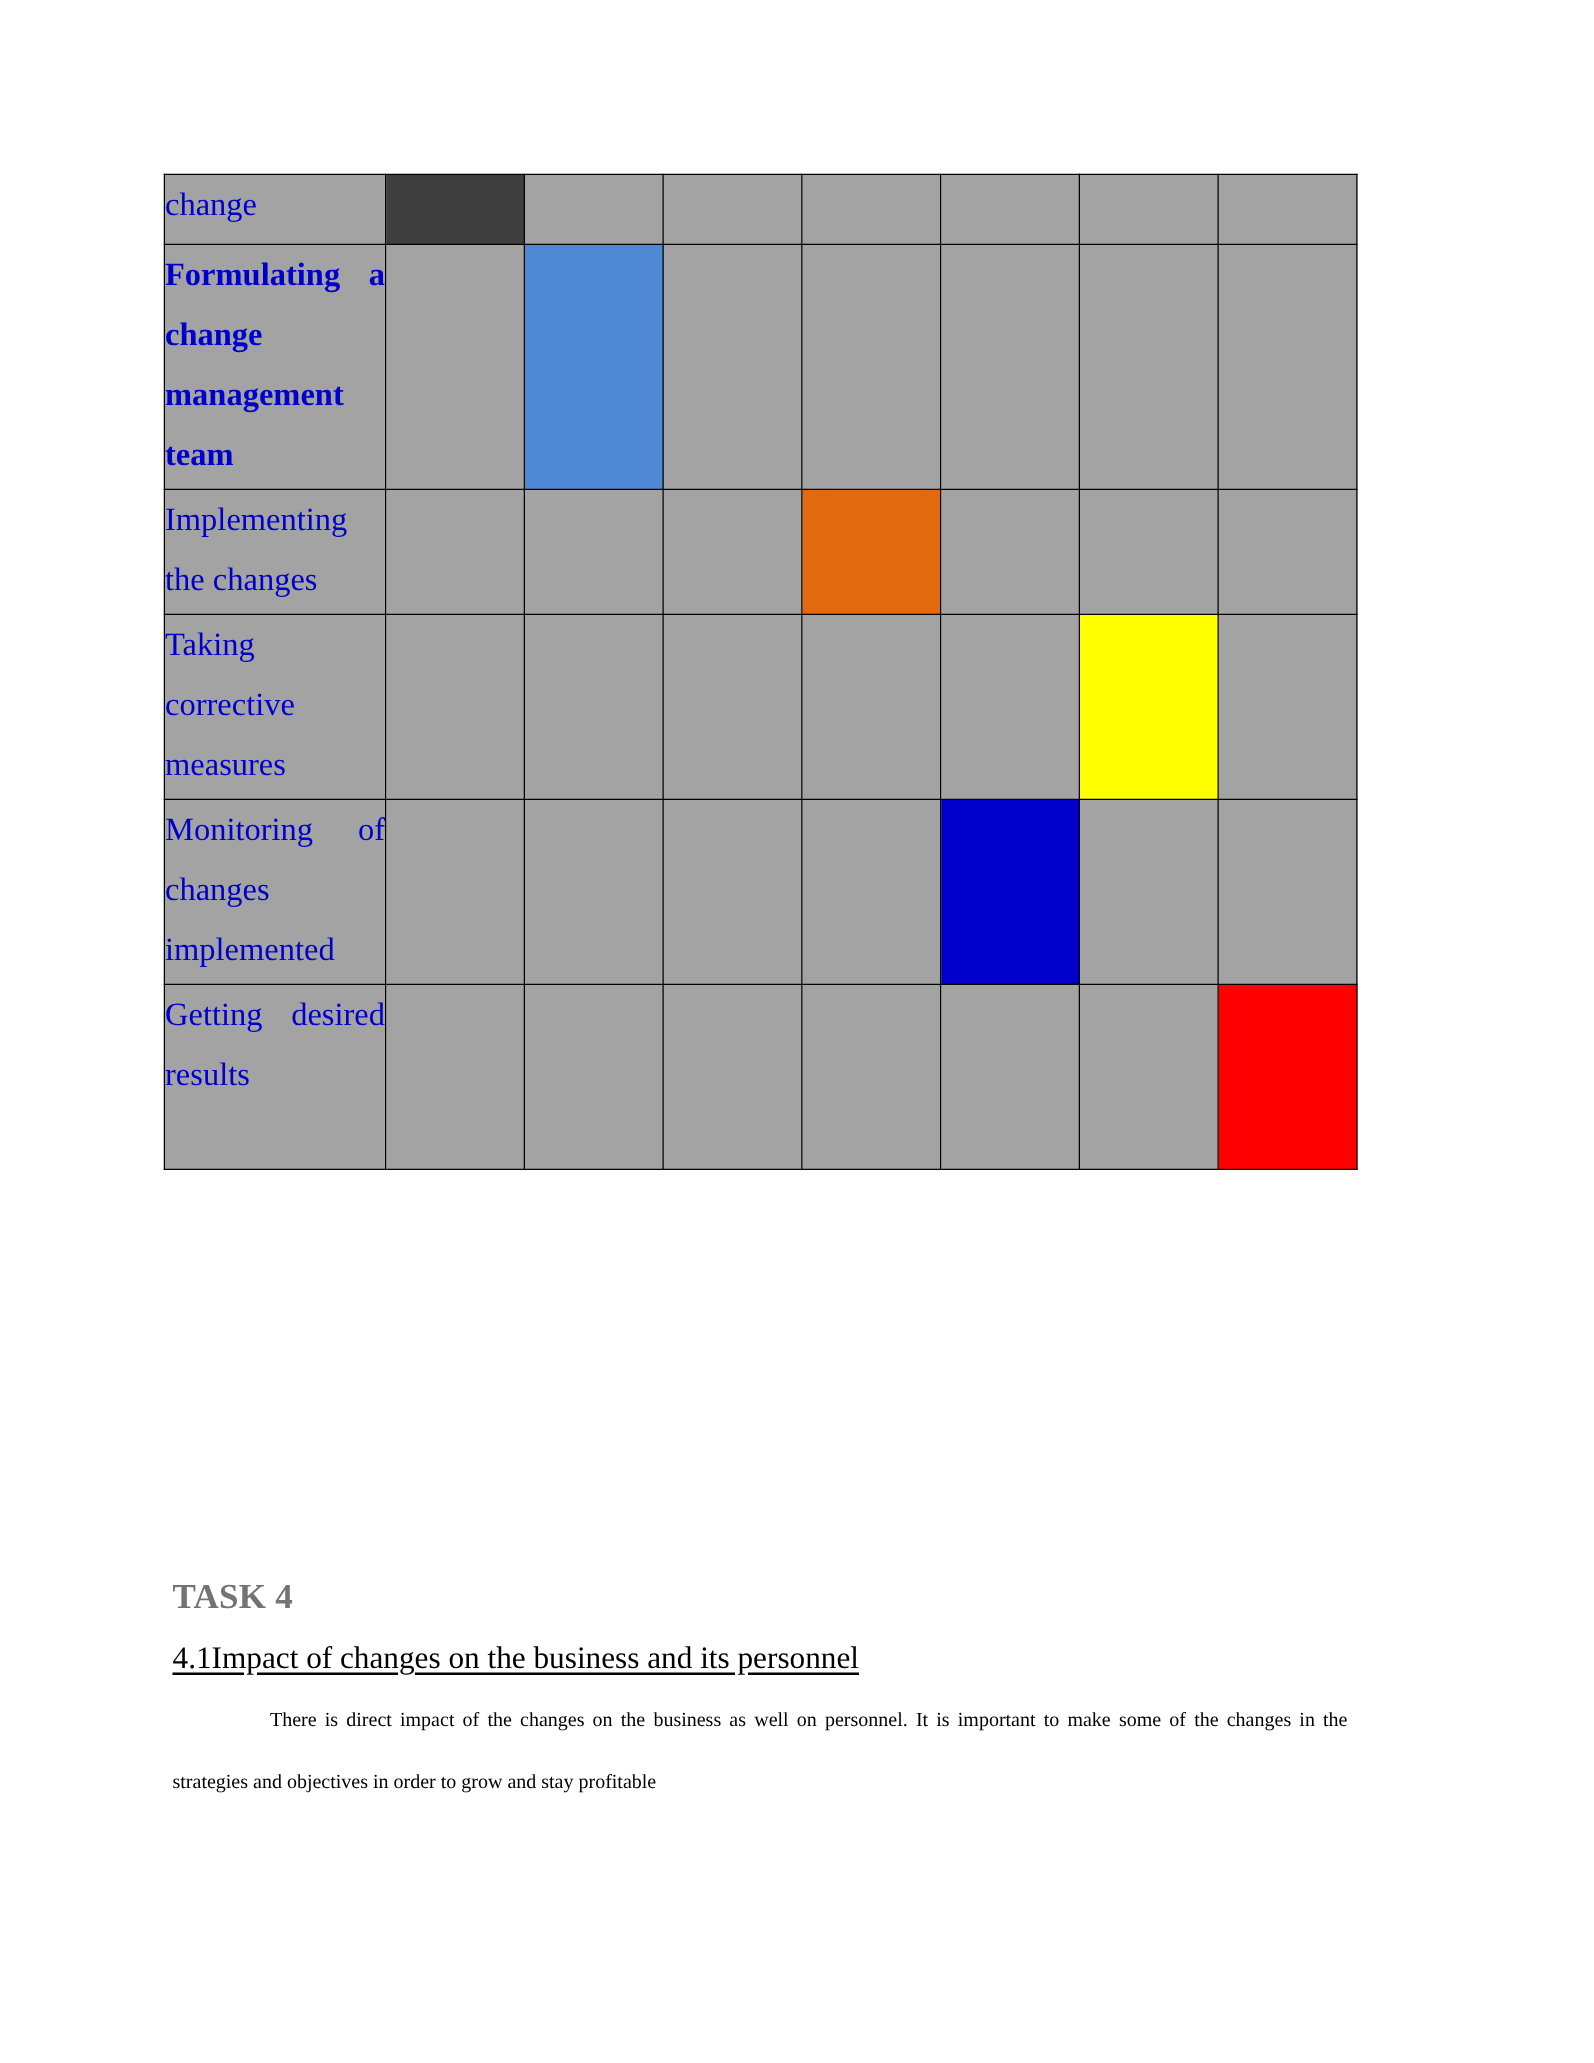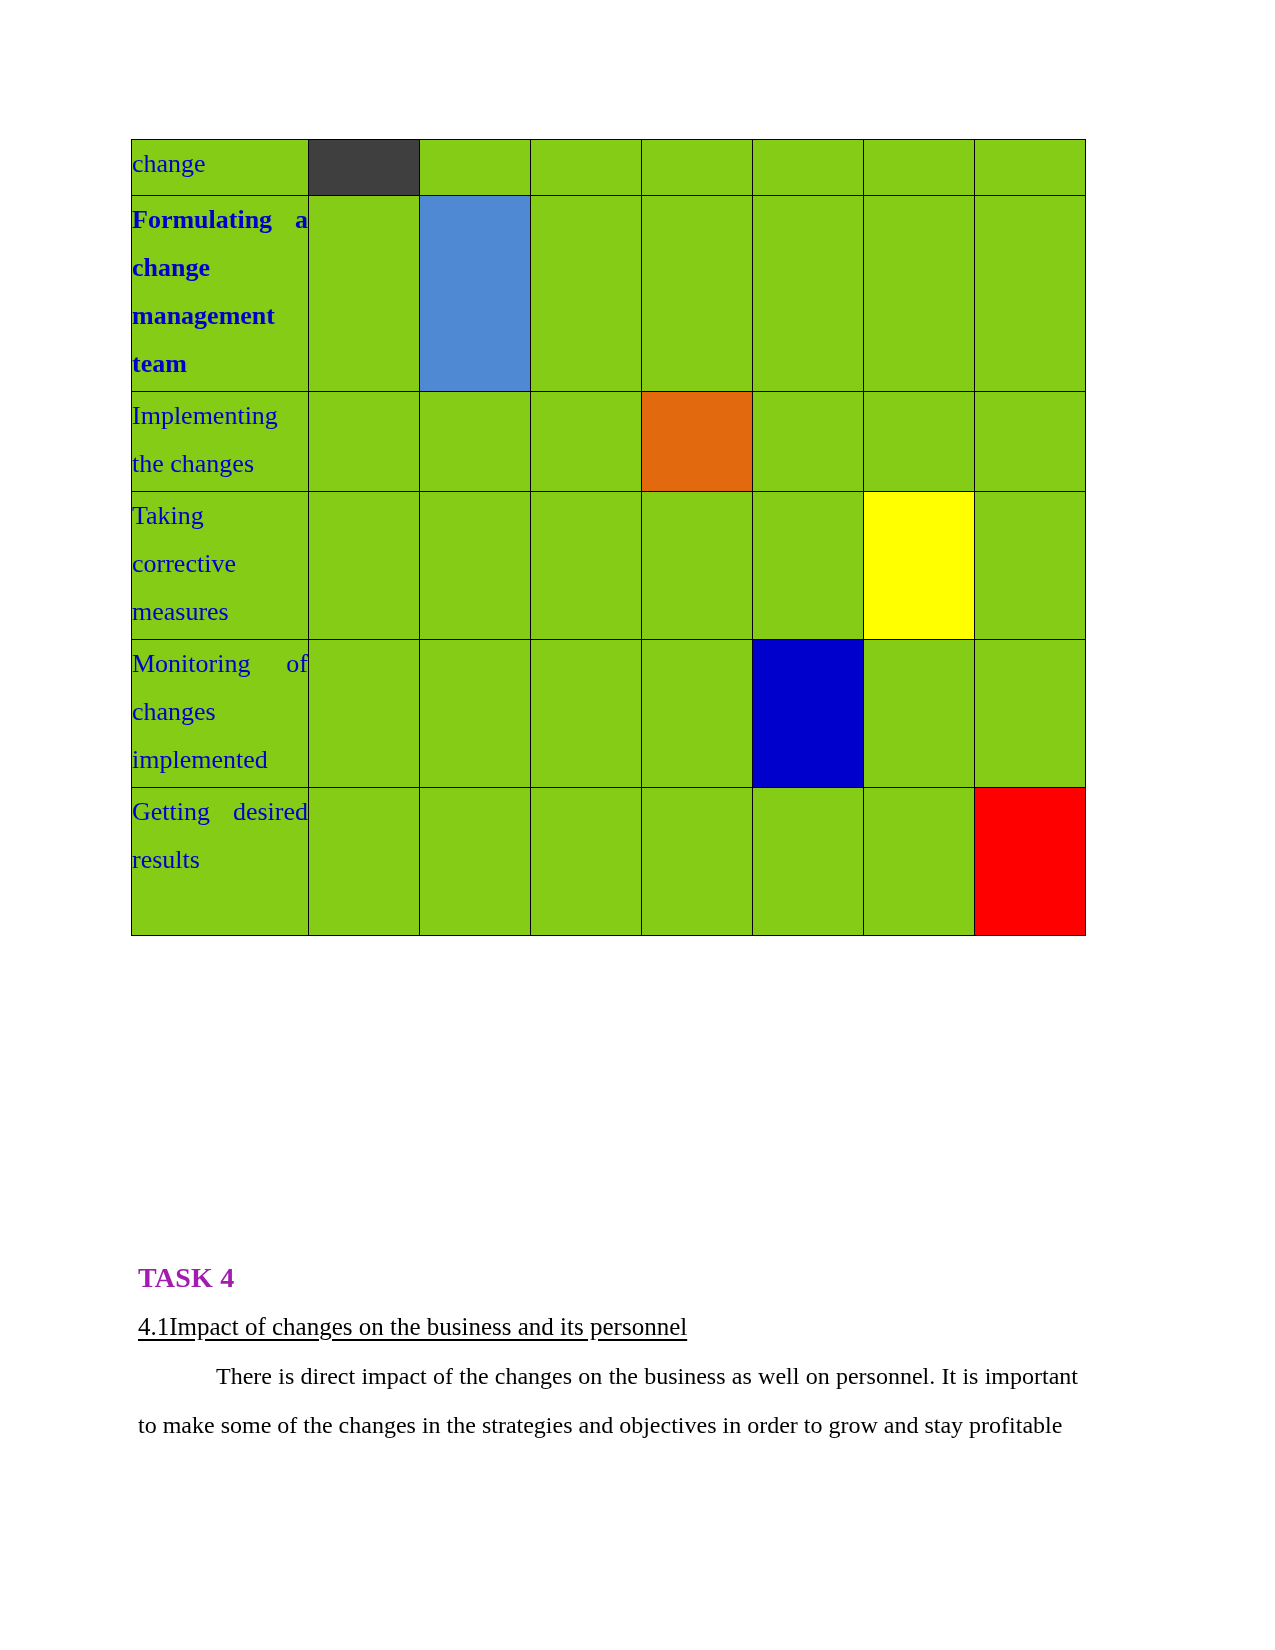--- a/index.html
+++ b/index.html
@@ -35,21 +35,21 @@
   table.gantt {
     border-collapse: collapse;
     table-layout: fixed;
     width: 948px;
   }
 
   table.gantt td {
     border: 1px solid #000000;
     padding: 0;
     vertical-align: top;
-    background: #84cc16;
+    background: #a3a3a3;
   }
 
   td.label-cell {
     width: 176px;
     padding: 4px 8px 10px 9px;
     color: #0000CC;
     font-size: 26px;
     line-height: 48px;
     text-align: justify;
     text-align-last: left;
@@ -72,40 +72,40 @@
   
   td.fill { border-color: #000000; }
 
   
   .task-heading {
     position: absolute;
     left: 138px;
     top: 1262px;
     font-size: 28px;
     font-weight: bold;
-    color: #a21caf;
+    color: #737373;
     letter-spacing: 0.2px;
   }
 
   .sub-heading {
     position: absolute;
     left: 138px;
     top: 1313px;
     font-size: 25px;
     color: #000000;
     text-decoration: underline;
     text-underline-offset: 4px;
   }
 
   .body-par {
     position: absolute;
     left: 138px;
     top: 1352px;
     width: 940px;
-    font-size: 24px;
+    font-size: 16px;
     line-height: 49px;
     color: #000000;
     text-align: justify;
     text-align-last: left;
     text-indent: 78px;
   }
 </style>
 </head>
 <body>
 

